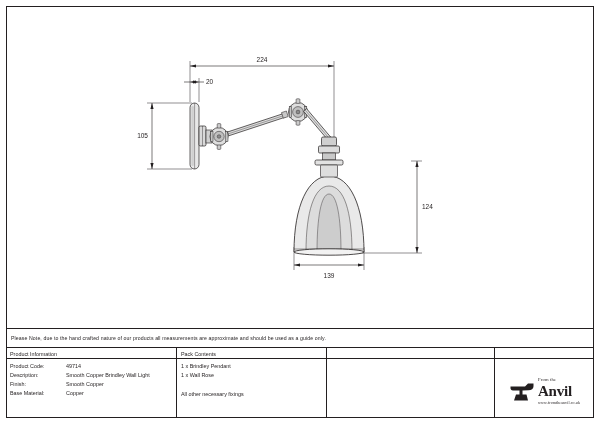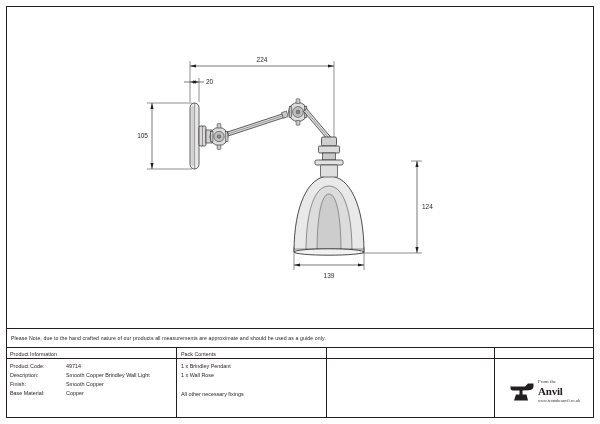--- a/index.html
+++ b/index.html
@@ -136,21 +136,21 @@
     align-items: flex-start;
     line-height: 1;
   }
   .logo-from {
     font-family: "Liberation Serif", serif;
     font-size: 4.6px;
     letter-spacing: 0.2px;
   }
   .logo-word {
     font-family: "Liberation Serif", serif;
-    font-size: 11px;
+    font-size: 15px;
     font-weight: bold;
     letter-spacing: -0.2px;
     margin-top: 1px;
   }
   .logo-url {
     font-family: "Liberation Serif", serif;
     font-size: 4px;
     letter-spacing: 0.1px;
     margin-top: 1.5px;
   }

